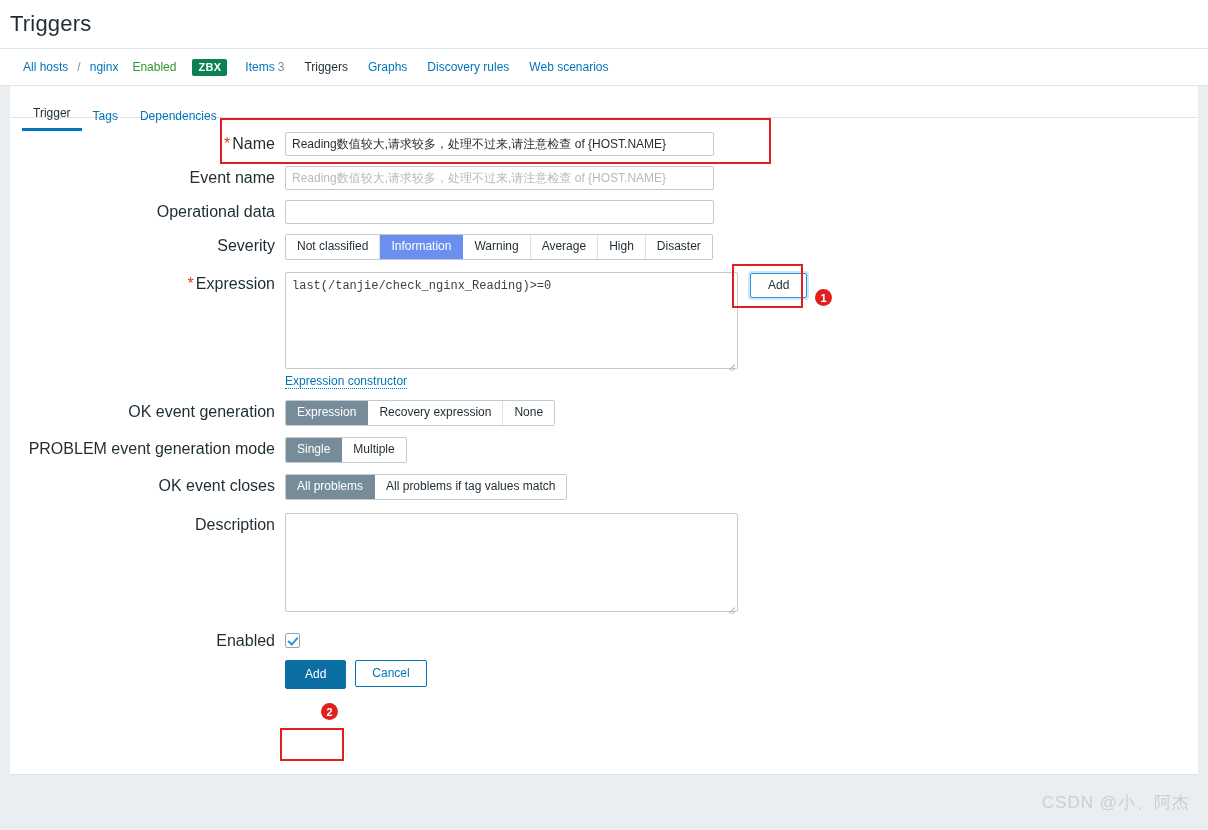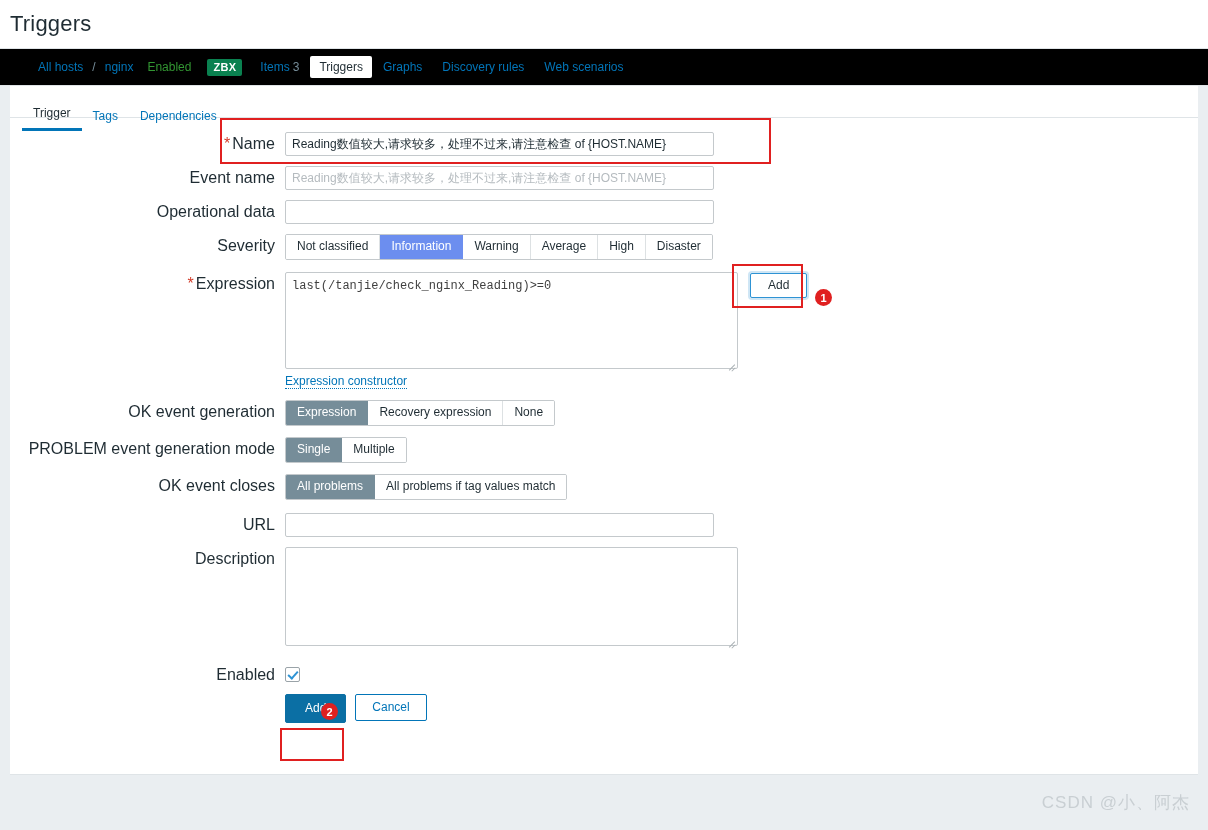--- a/index.html
+++ b/index.html
@@ -24,26 +24,26 @@
   #page-title {
     font-size: 22px;
     font-weight: 400;
     color: #1f2c33;
     letter-spacing: .2px;
   }
 
   
   #object-nav {
     height: 38px;
-    background: #000000;
+    background: #ffffff;
     border-top: 1px solid #dfe4e7;
     border-bottom: 1px solid #dfe4e7;
     display: flex;
     align-items: center;
-    padding-left: 32px;
+    padding-left: 17px;
     gap: 0px;
   }
   #object-nav .crumb {
     color: #0275b8;
     font-size: 12px;
     padding: 3px 6px;
     cursor: pointer;
     white-space: nowrap;
   }
   #object-nav .sep {
@@ -411,24 +411,20 @@
 
     <div class="row" style="margin-bottom:13px;">
       <div class="lbl">OK event closes</div>
       <div class="seg">
         <div class="opt on-grey">All problems</div>
         <div class="opt">All problems if tag values match</div>
       </div>
     </div>
 
 
-    <div class="row" style="margin-bottom:10px;">
-      <div class="lbl">URL</div>
-      <input type="text" placeholder="" style="">
-    </div>
 
     <div class="row" style="margin-bottom:14px;">
       <div class="lbl">Description</div>
       <div style="position:relative;">
         <textarea id="description-textarea" style=""></textarea>
         <span class="resize-grip"></span>
       </div>
     </div>
 
     <div class="row" style="margin-bottom:12px;">

